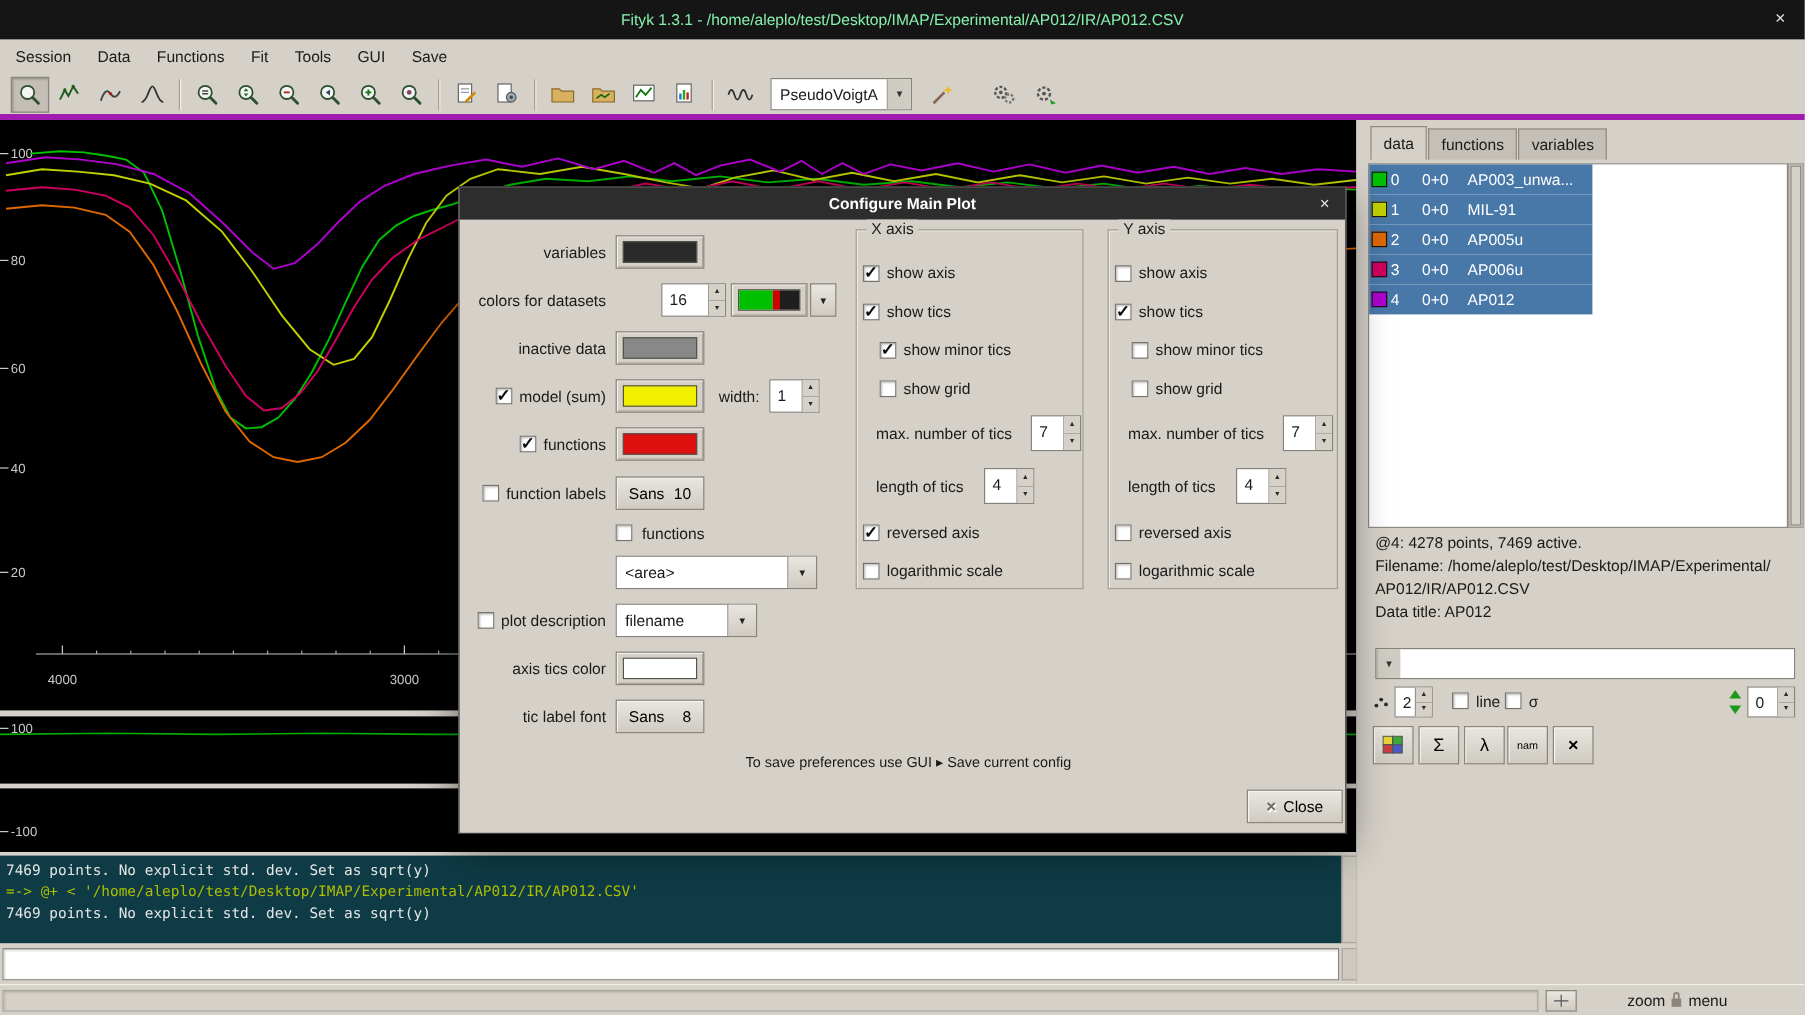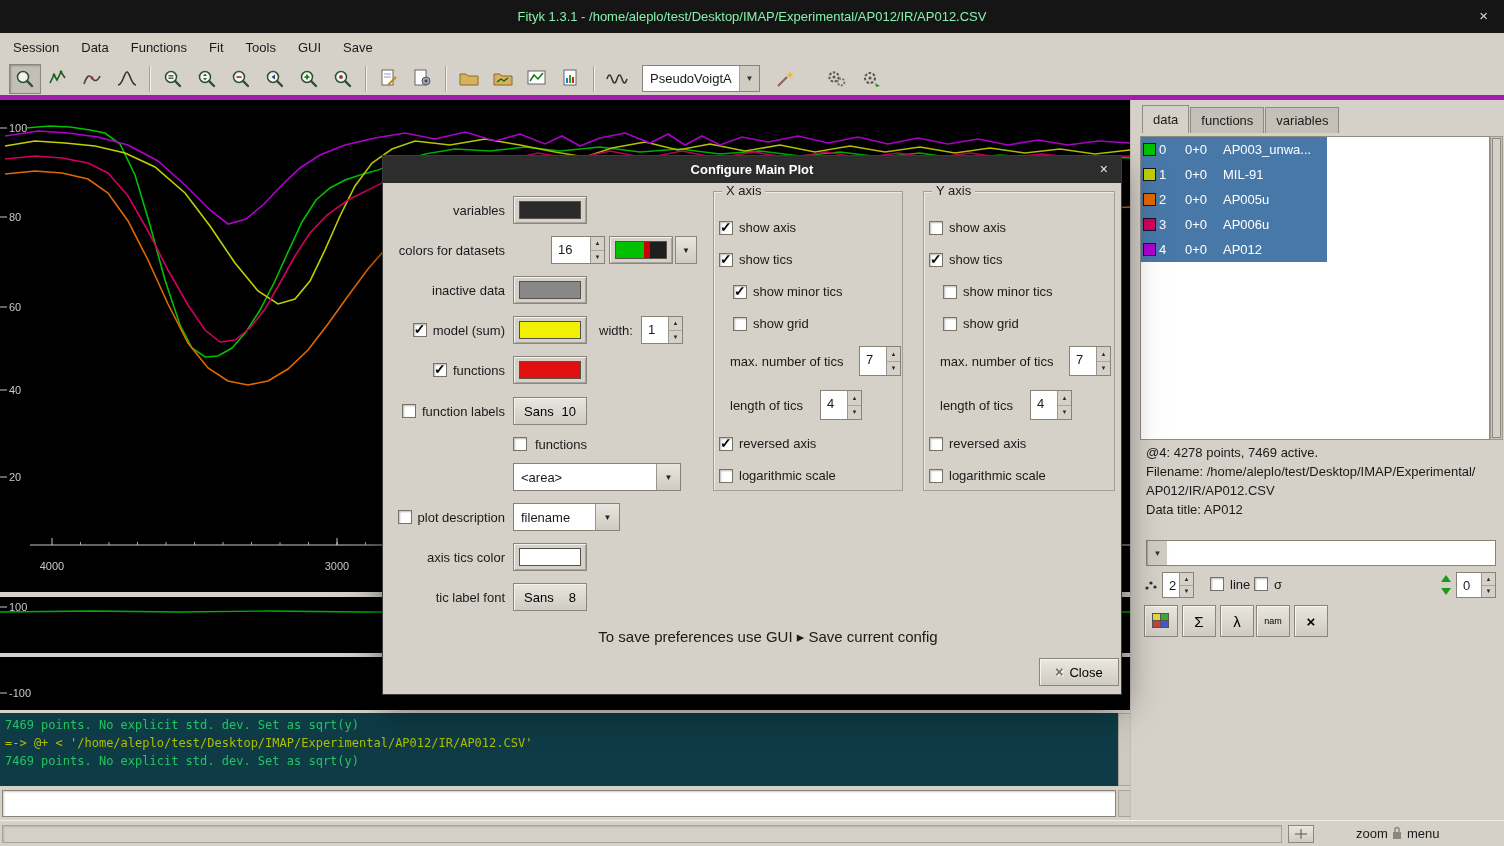--- a/index.html
+++ b/index.html
@@ -21,21 +21,21 @@
 .tb-gap{width:18px}
 .tb-combo{height:27px;width:118px;margin:0 8px;display:flex;border:1px solid #87837b;background:#fff}
 .tb-combo .val{flex:1;padding:5px 0 0 7px;font-size:13px;white-space:nowrap}
 .tb-combo .arr,.arrcell{width:20px;background:#cfccc4;border-left:1px solid #a8a49c;display:flex;align-items:center;justify-content:center;font-size:8px;color:#333}
 
 
 #plot-main{position:absolute;left:0;top:100px;width:1130px;height:492px;background:#000}
 #plot-aux{position:absolute;left:0;top:597px;width:1130px;height:113px;background:#000}
 svg{display:block}
 #console{position:absolute;left:0;top:713px;width:1118px;height:73px;background:#0e3b46;font-family:"DejaVu Sans Mono",monospace;font-size:12px;padding:3px 5px;line-height:18px;overflow:hidden}
-.cline-info{color:#22c55e;white-space:pre}
+.cline-info{color:#e5e5e5;white-space:pre}
 .cline-command{color:#aebe00;white-space:pre}
 #console-sb{position:absolute;left:1118px;top:713px;width:13px;height:73px;background:#cdc9c1;border:1px solid #a8a49c}
 #input-row{position:absolute;left:2px;top:790px;width:1114px;height:27px}
 #cmd-input{width:100%;height:100%;border:1px solid #87837b;box-shadow:inset 1px 1px 2px rgba(0,0,0,.2);background:#fff;padding:0 6px;font-size:13px}
 #input-corner{position:absolute;left:1118px;top:790px;width:13px;height:27px;background:#cdc9c1;border:1px solid #a8a49c}
 #vsplit{position:absolute;left:1130px;top:100px;width:10px;height:720px;background:#d5d1c9;border-left:1px solid #c2beb6}
 
 
 #sidebar{position:absolute;left:1140px;top:100px;width:364px;height:720px;background:#d5d1c9}
 #side-tabbar{position:absolute;left:2px;top:5px;height:28px;display:flex;align-items:flex-end}
@@ -90,21 +90,21 @@
 .dcombo{position:absolute;height:28px;display:flex;border:1px solid #87837b;background:#fff}
 .dcombo .val{flex:1;font-size:13px;padding:6px 0 0 7px;white-space:nowrap}
 .dcombo .arr{width:24px;background:linear-gradient(#e9e6df,#cfcbc3);border-left:1px solid #9a968e;display:flex;align-items:center;justify-content:center;font-size:8px;color:#222}
 .dropbtn{position:absolute;width:22px;height:28px;border:1px solid #8a867e;background:linear-gradient(#e9e6df,#cfcbc3);font-size:8px;display:flex;align-items:center;justify-content:center;color:#222}
 .fontbtn{position:absolute;width:74px;height:28px;border:1px solid #8a867e;background:linear-gradient(#e9e6df,#cfcbc3);box-shadow:inset 1px 1px 0 #f4f2ee;font-size:13px;display:flex;align-items:center;justify-content:space-between;padding:0 10px}
 .group{position:absolute;border:1px solid #a29e96;box-shadow:inset 1px 1px 0 #eceae5}
 .legend{position:absolute;top:-9px;left:8px;background:#d5d1c9;padding:0 4px;font-size:13px}
 .grow-cb{position:absolute;display:flex;align-items:center;gap:6px;height:15px}
 .grow-cb .lbl{font-size:13px;white-space:nowrap}
 .gspin-label{position:absolute;font-size:13px;white-space:nowrap}
-#note{position:absolute;left:15px;top:472px;width:740px;text-align:center;font-size:15px}
+#note{position:absolute;left:4px;top:472px;width:740px;text-align:center;font-size:12px}
 #close-btn{position:absolute;left:656px;top:502px;width:80px;height:28px;border:1px solid #8a867e;background:linear-gradient(#eae7e0,#cfcbc3);box-shadow:inset 1px 1px 0 #f6f4f0;display:flex;align-items:center;justify-content:center;gap:6px;font-size:13px}
 #close-btn .x{color:#6e6a64;font-weight:bold;font-size:14px;text-shadow:1px 1px 0 #fff}
 </style>
 </head>
 <body>
 
 <div id="titlebar">
   <span class="title">Fityk 1.3.1 - /home/aleplo/test/Desktop/IMAP/Experimental/AP012/IR/AP012.CSV</span>
   <span class="wclose">×</span>
 </div>
@@ -548,21 +548,21 @@
 
   <div class="dcombo" style="left:130px;top:307px;width:168px">
     <span class="val">&lt;area&gt;</span>
     <span class="arr">▼</span>
   </div>
 
   <div class="dcheckrow" style="top:347px">
     <span class="cb"></span>
     <span>plot description</span>
   </div>
-  <div class="dcombo" style="left:130px;top:347px;width:107px">
+  <div class="dcombo" style="left:130px;top:347px;width:118px">
     <span class="val">filename</span>
     <span class="arr">▼</span>
   </div>
 
   <span class="dlabel" style="top:394px">axis  tics color</span>
   <button class="colorbtn" style="left:130px;top:387px">
       <span class="swatchbox" style="background: rgb(255, 255, 255);"></span>
     </button>
 
   <span class="dlabel" style="top:434px">tic label font</span>

